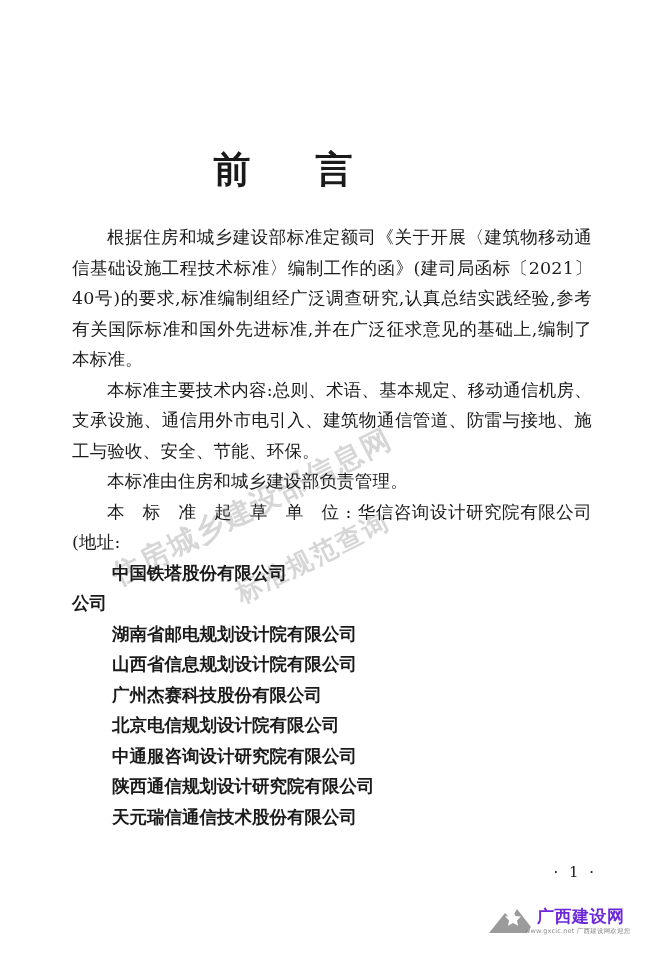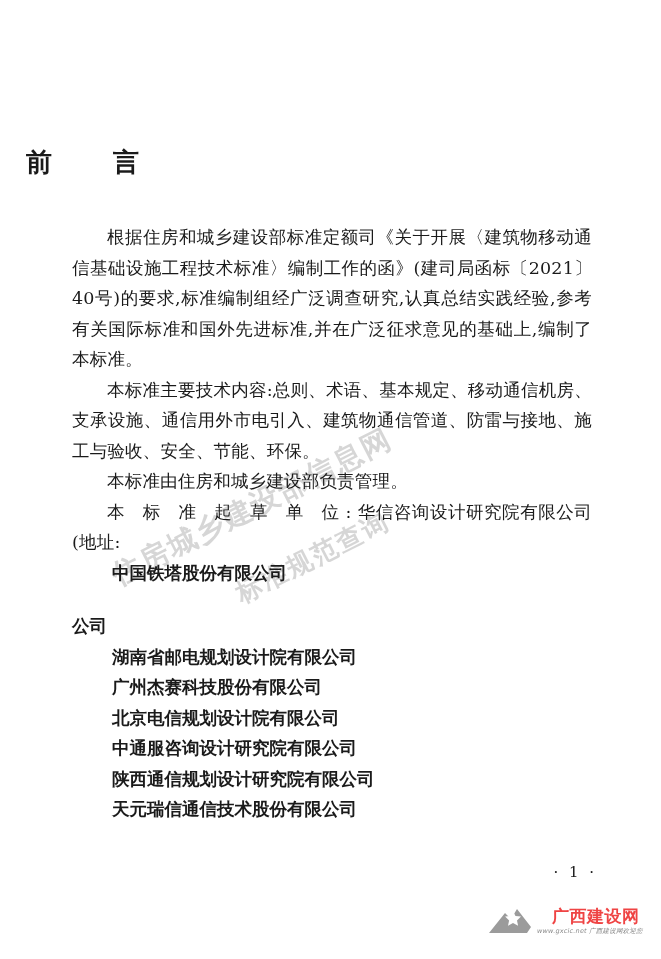--- a/index.html
+++ b/index.html
@@ -44,22 +44,22 @@
     letter-spacing: 2px;
   }
   .wm1 { left: 45px;  top: 230px; font-size: 29px; }
   .wm2 { left: 170px; top: 250px; font-size: 26px; }
 
   .title {
     position: absolute;
     top: 145px;
     left: 0;
     width: 566px;
-    text-align: left;
-    font-size: 26px;
+    text-align: center;
+    font-size: 37px;
     font-weight: bold;
     letter-spacing: 26px;
     text-indent: 26px;
     font-family: "DejaVu Serif", "Liberation Serif", serif;
     z-index: 10;
   }
 
   .body-block {
     position: absolute;
     left: 72px;
@@ -88,21 +88,20 @@
     list-style: none;
   }
   .org-list li {
     font-size: 17.5px;
     line-height: 30.5px;
     padding-left: 40px;
     font-weight: bold;
   }
   .org-list li.cont {
     padding-left: 0;
-    margin-top: 23px;
   }
 
   .page-number {
     position: absolute;
     right: 64px;
     bottom: 78px;
     font-size: 15px;
     letter-spacing: 3px;
     z-index: 10;
   }
@@ -122,35 +121,33 @@
     top: 2px;
     width: 46px;
     height: 32px;
   }
   .logo-text {
     position: absolute;
     left: 50px;
     top: 0px;
     font-size: 17px;
     font-weight: bold;
-    color: #ef4444;
+    color: #6d28d9;
     letter-spacing: 0.5px;
     font-family: "DejaVu Sans", "Liberation Sans", sans-serif;
-    margin-left: 15px;
   }
   .logo-sub {
     position: absolute;
-    left: 50px;
+    left: 38px;
     top: 22px;
     font-size: 6.5px;
     color: #888;
     letter-spacing: 0.2px;
     font-family: "DejaVu Sans", "Liberation Sans", sans-serif;
     white-space: nowrap;
-    font-style: italic;
   }
 </style>
 </head>
 <body>
 
 <div class="page">
 
   <div class="watermark">
     <div class="wm-line wm1">住房城乡建设部信息网</div>
     <div class="wm-line wm2">标准规范查询</div>
@@ -163,20 +160,21 @@
     <p class="para indent">根据住房和城乡建设部标准定额司《关于开展〈建筑物移动通信基础设施工程技术标准〉编制工作的函》(建司局函标〔2021〕40号)的要求,标准编制组经广泛调查研究,认真总结实践经验,参考有关国际标准和国外先进标准,并在广泛征求意见的基础上,编制了本标准。</p>
     <p class="para indent">本标准主要技术内容:总则、术语、基本规定、移动通信机房、支承设施、通信用外市电引入、建筑物通信管道、防雷与接地、施工与验收、安全、节能、环保。</p>
     <p class="para indent">本标准由住房和城乡建设部负责管理。</p>
 
     <p class="para indent"><span class="spaced">本 标 准 起 草 单 位:</span><span>华信咨询设计研究院有限公司(地址:</span></p>
 
     <ul class="org-list">
       <li>中国铁塔股份有限公司</li>
       <li class="cont">公司</li>
       <li>湖南省邮电规划设计院有限公司</li>
+      <li>山西省信息规划设计院有限公司</li>
       <li>广州杰赛科技股份有限公司</li>
       <li>北京电信规划设计院有限公司</li>
       <li>中通服咨询设计研究院有限公司</li>
       <li>陕西通信规划设计研究院有限公司</li>
       <li>天元瑞信通信技术股份有限公司</li>
     </ul>
 
   </div>
 
   <div class="page-number">· 1 ·</div>

